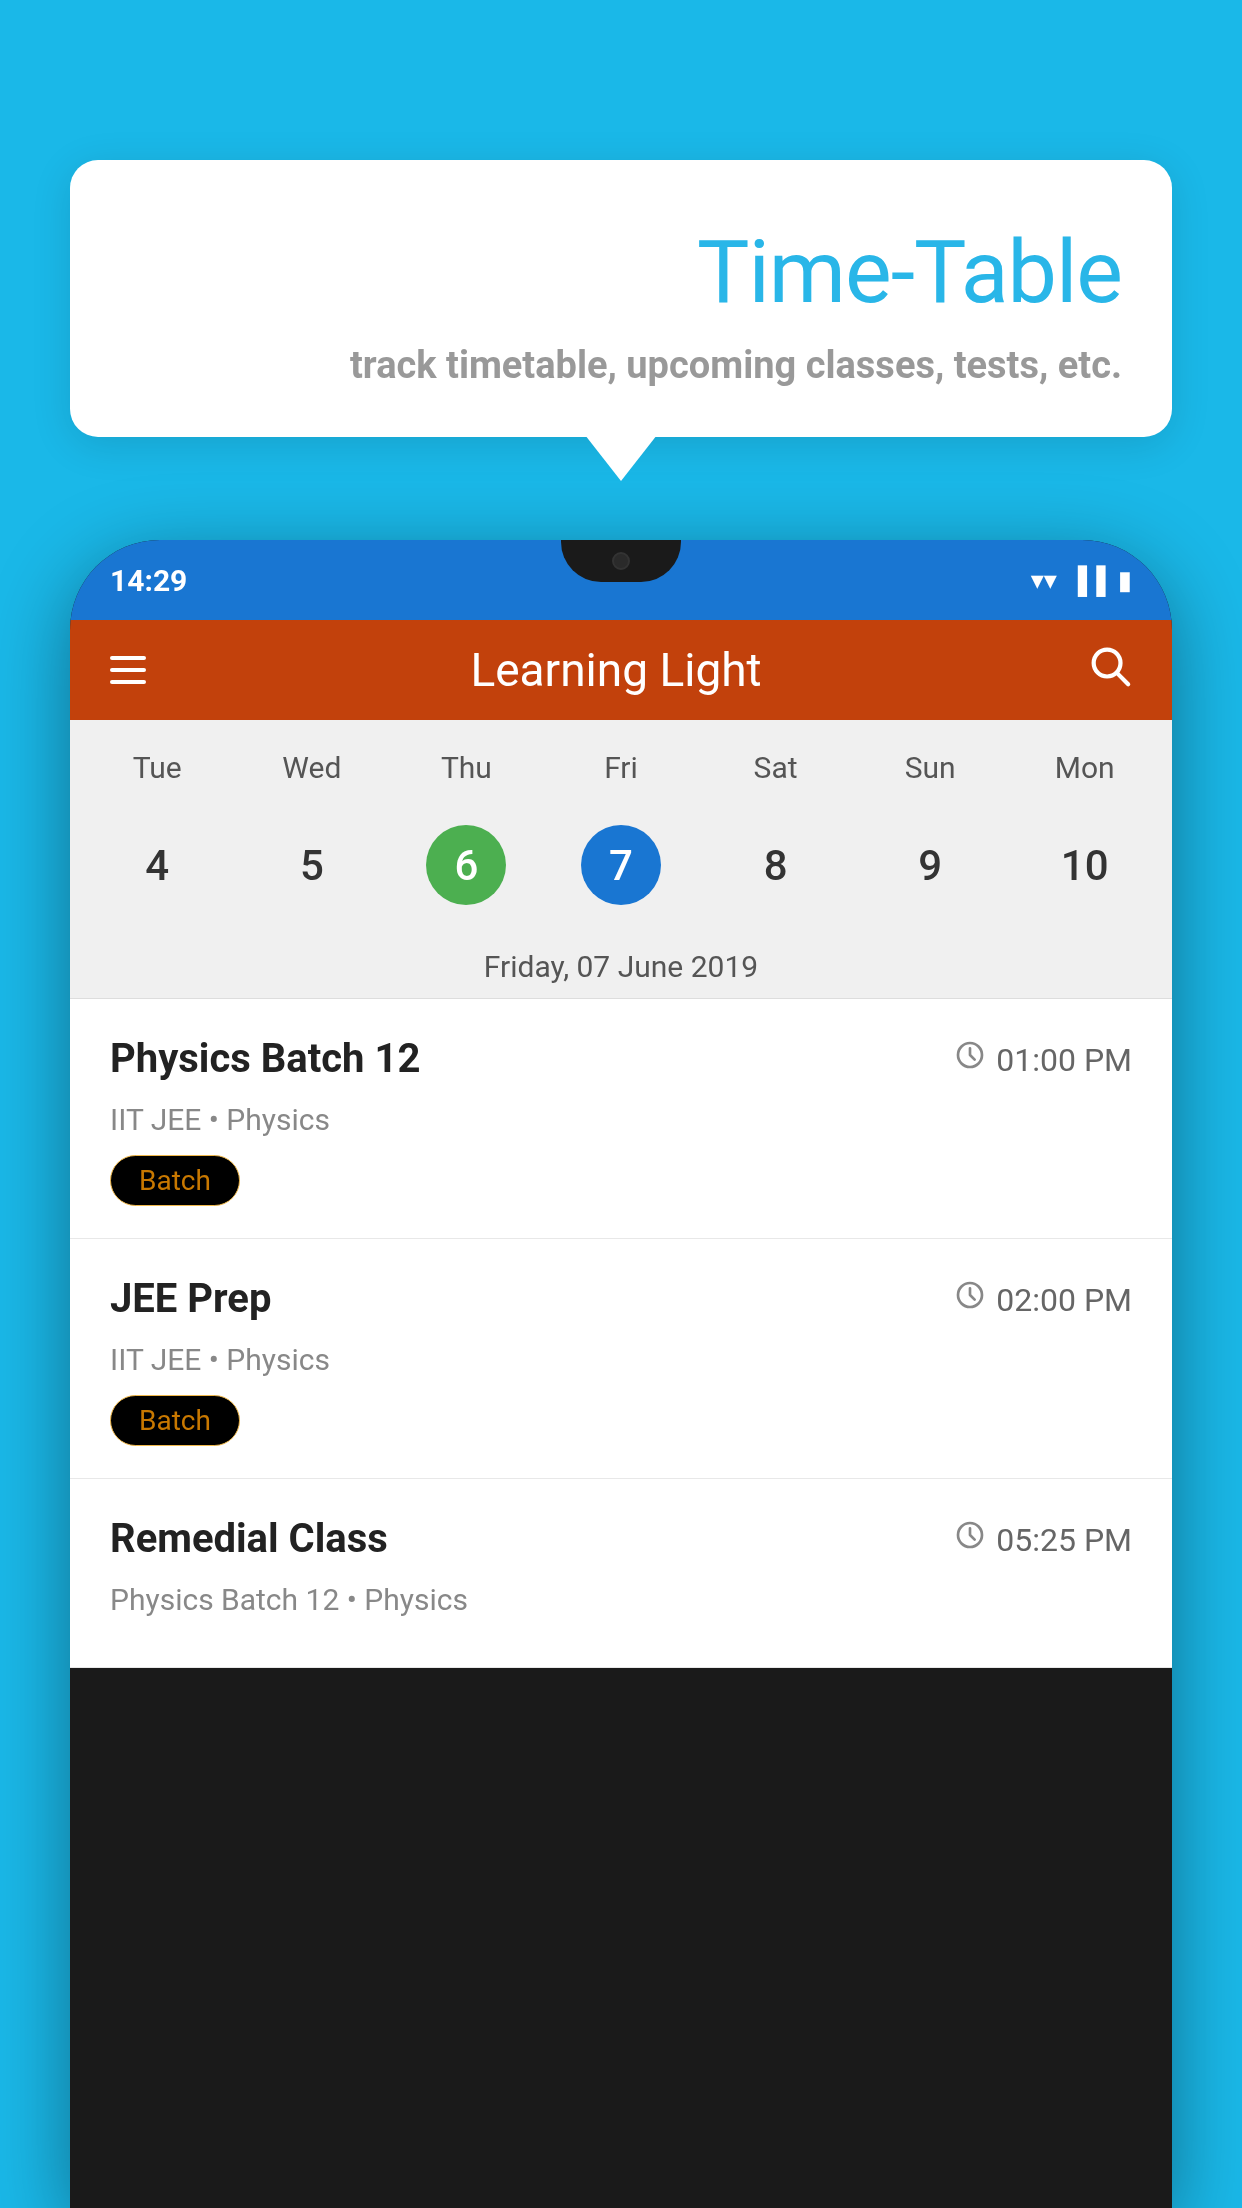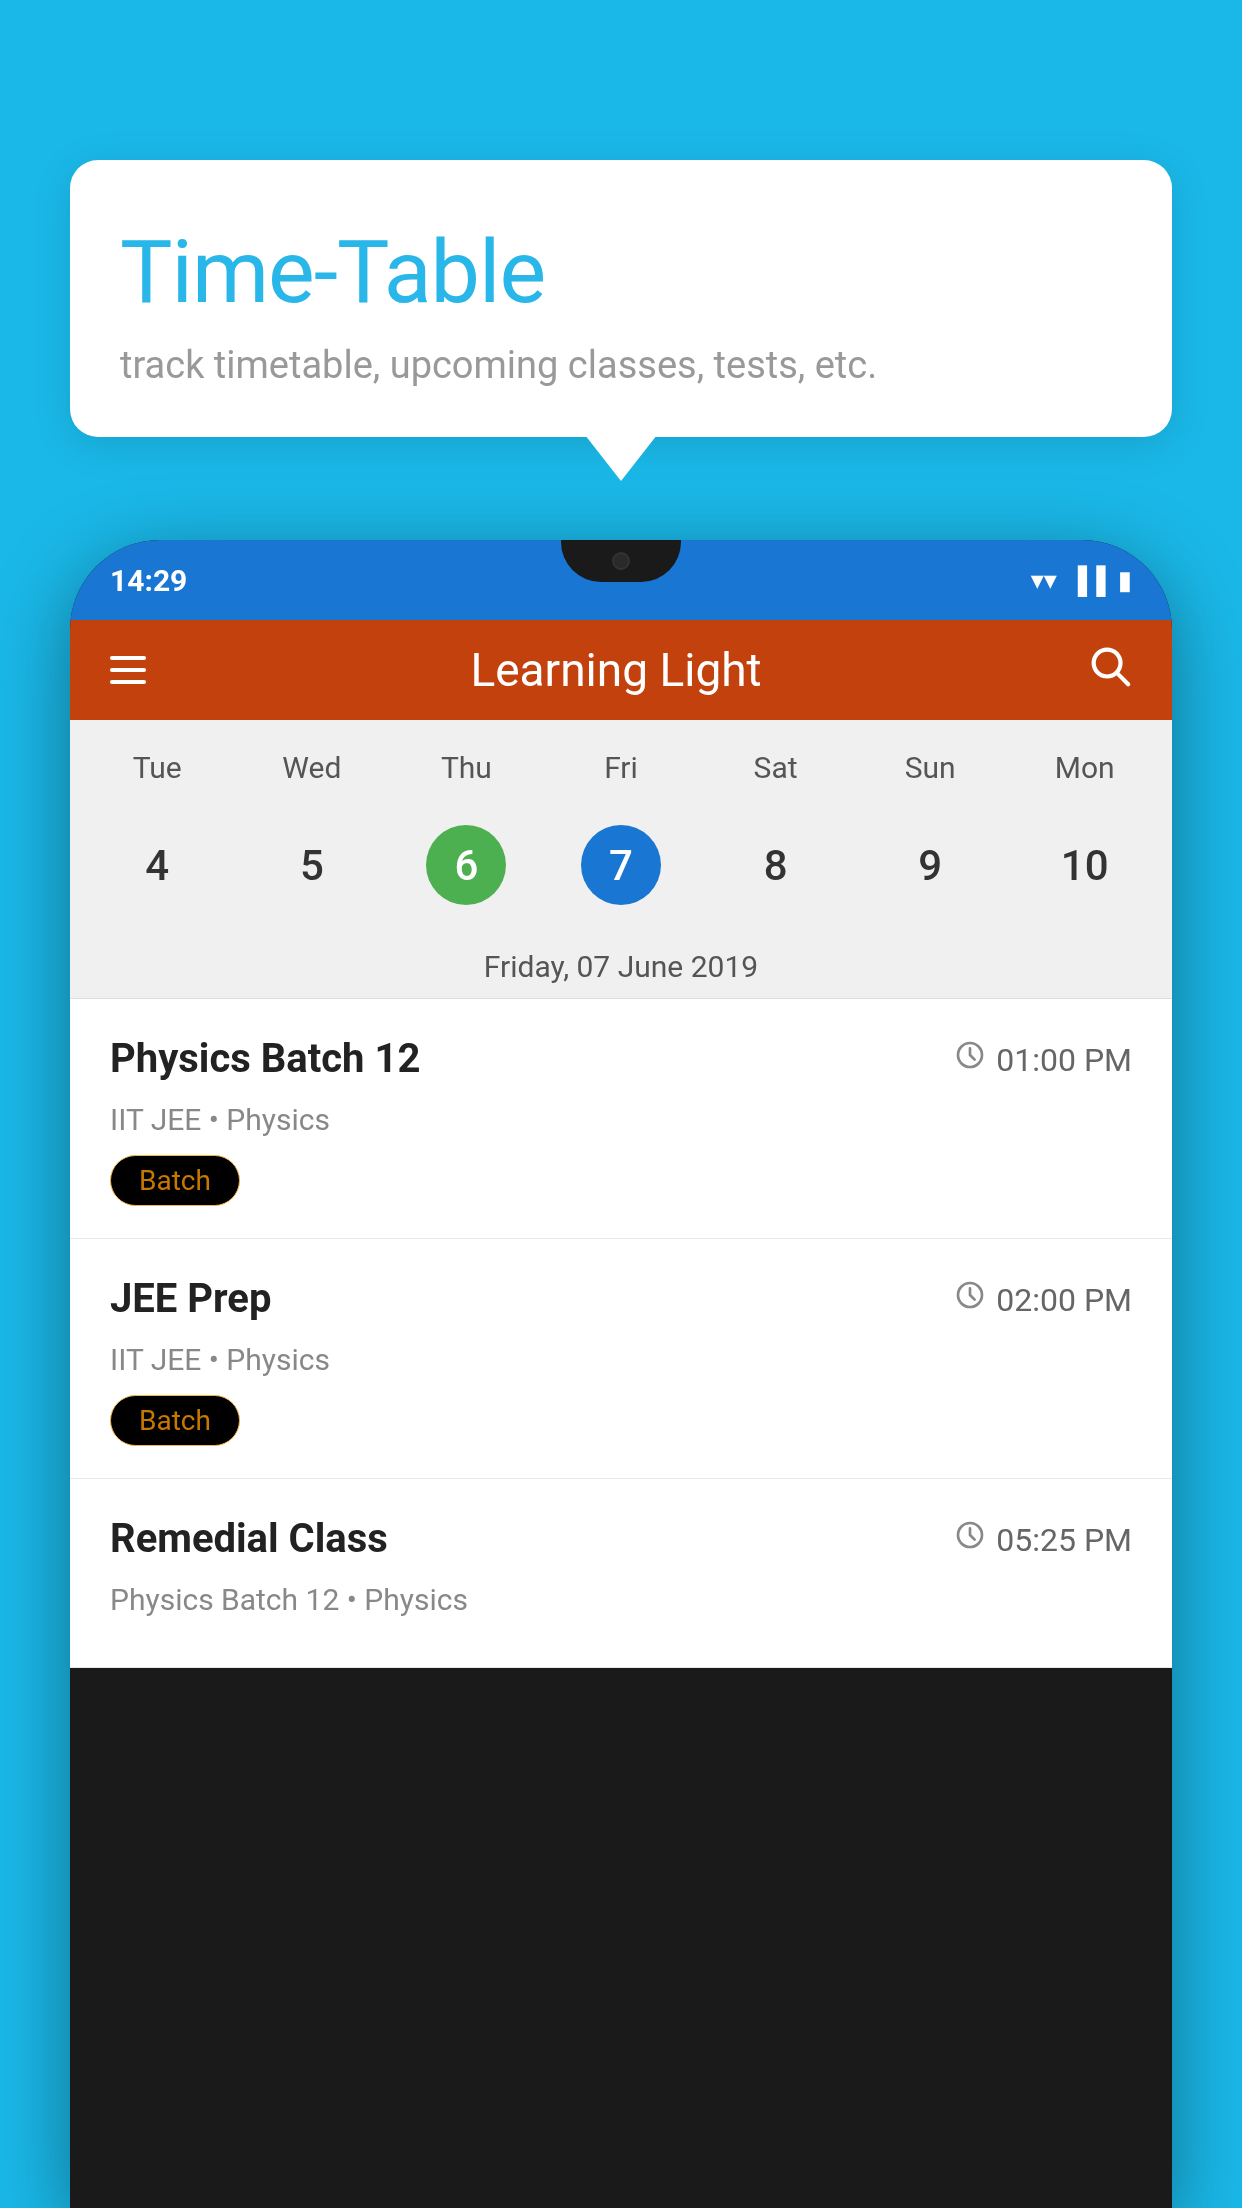--- a/index.html
+++ b/index.html
@@ -16,21 +16,21 @@
 
     
     .tooltip-card {
       position: absolute;
       top: 160px;
       left: 70px;
       right: 70px;
       background: #fff;
       border-radius: 28px;
       padding: 60px 50px 50px;
-      text-align: left;
+      text-align: right;
       box-shadow: 0 8px 40px rgba(0,0,0,0.12);
     }
 
     .tooltip-card::after {
       content: '';
       position: absolute;
       bottom: -44px;
       left: 50%;
       transform: translateX(-50%);
       width: 0;
@@ -44,21 +44,21 @@
       font-size: 88px;
       font-weight: 400;
       color: #29b6e8;
       margin-bottom: 20px;
       letter-spacing: -1px;
     }
 
     .tooltip-subtitle {
       font-size: 38px;
       color: #999;
-      font-weight: 400;
+      font-weight: 700;
     }
 
     
     .phone-mockup {
       position: absolute;
       top: 540px;
       left: 70px;
       right: 70px;
       bottom: 0;
       background: #1a1a1a;

